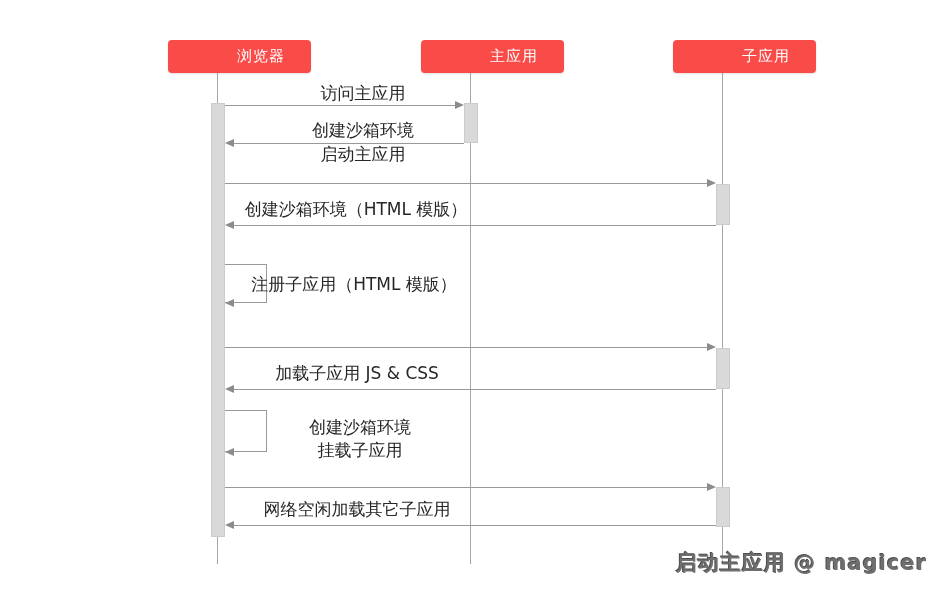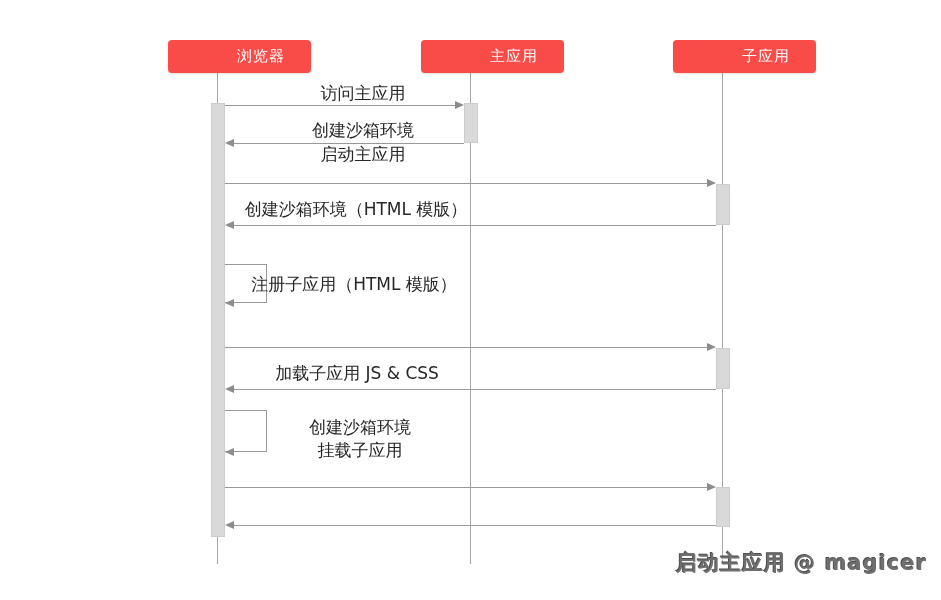--- a/index.html
+++ b/index.html
@@ -96,16 +96,17 @@
   <div class="loop" style="top:410px;height:42px;"></div>
   <div class="head-l" style="left:225px;top:448px;"></div>
   <div class="mlabel" style="left:360px;top:419px;">创建沙箱环境</div>
   <div class="mlabel" style="left:360px;top:442px;">挂载子应用</div>
 
   <div class="mline" style="left:225px;top:487px;width:482px;"></div>
   <div class="head-r" style="left:707px;top:483px;"></div>
 
   <div class="mline" style="left:234px;top:525px;width:482px;"></div>
   <div class="head-l" style="left:225px;top:521px;"></div>
+  <div class="mlabel" style="left:357px;top:501px;">网络空闲加载其它子应用</div>
 
   <div class="watermark">启动主应用 @ magicer</div>
 
 </div>
 
 </body></html>

